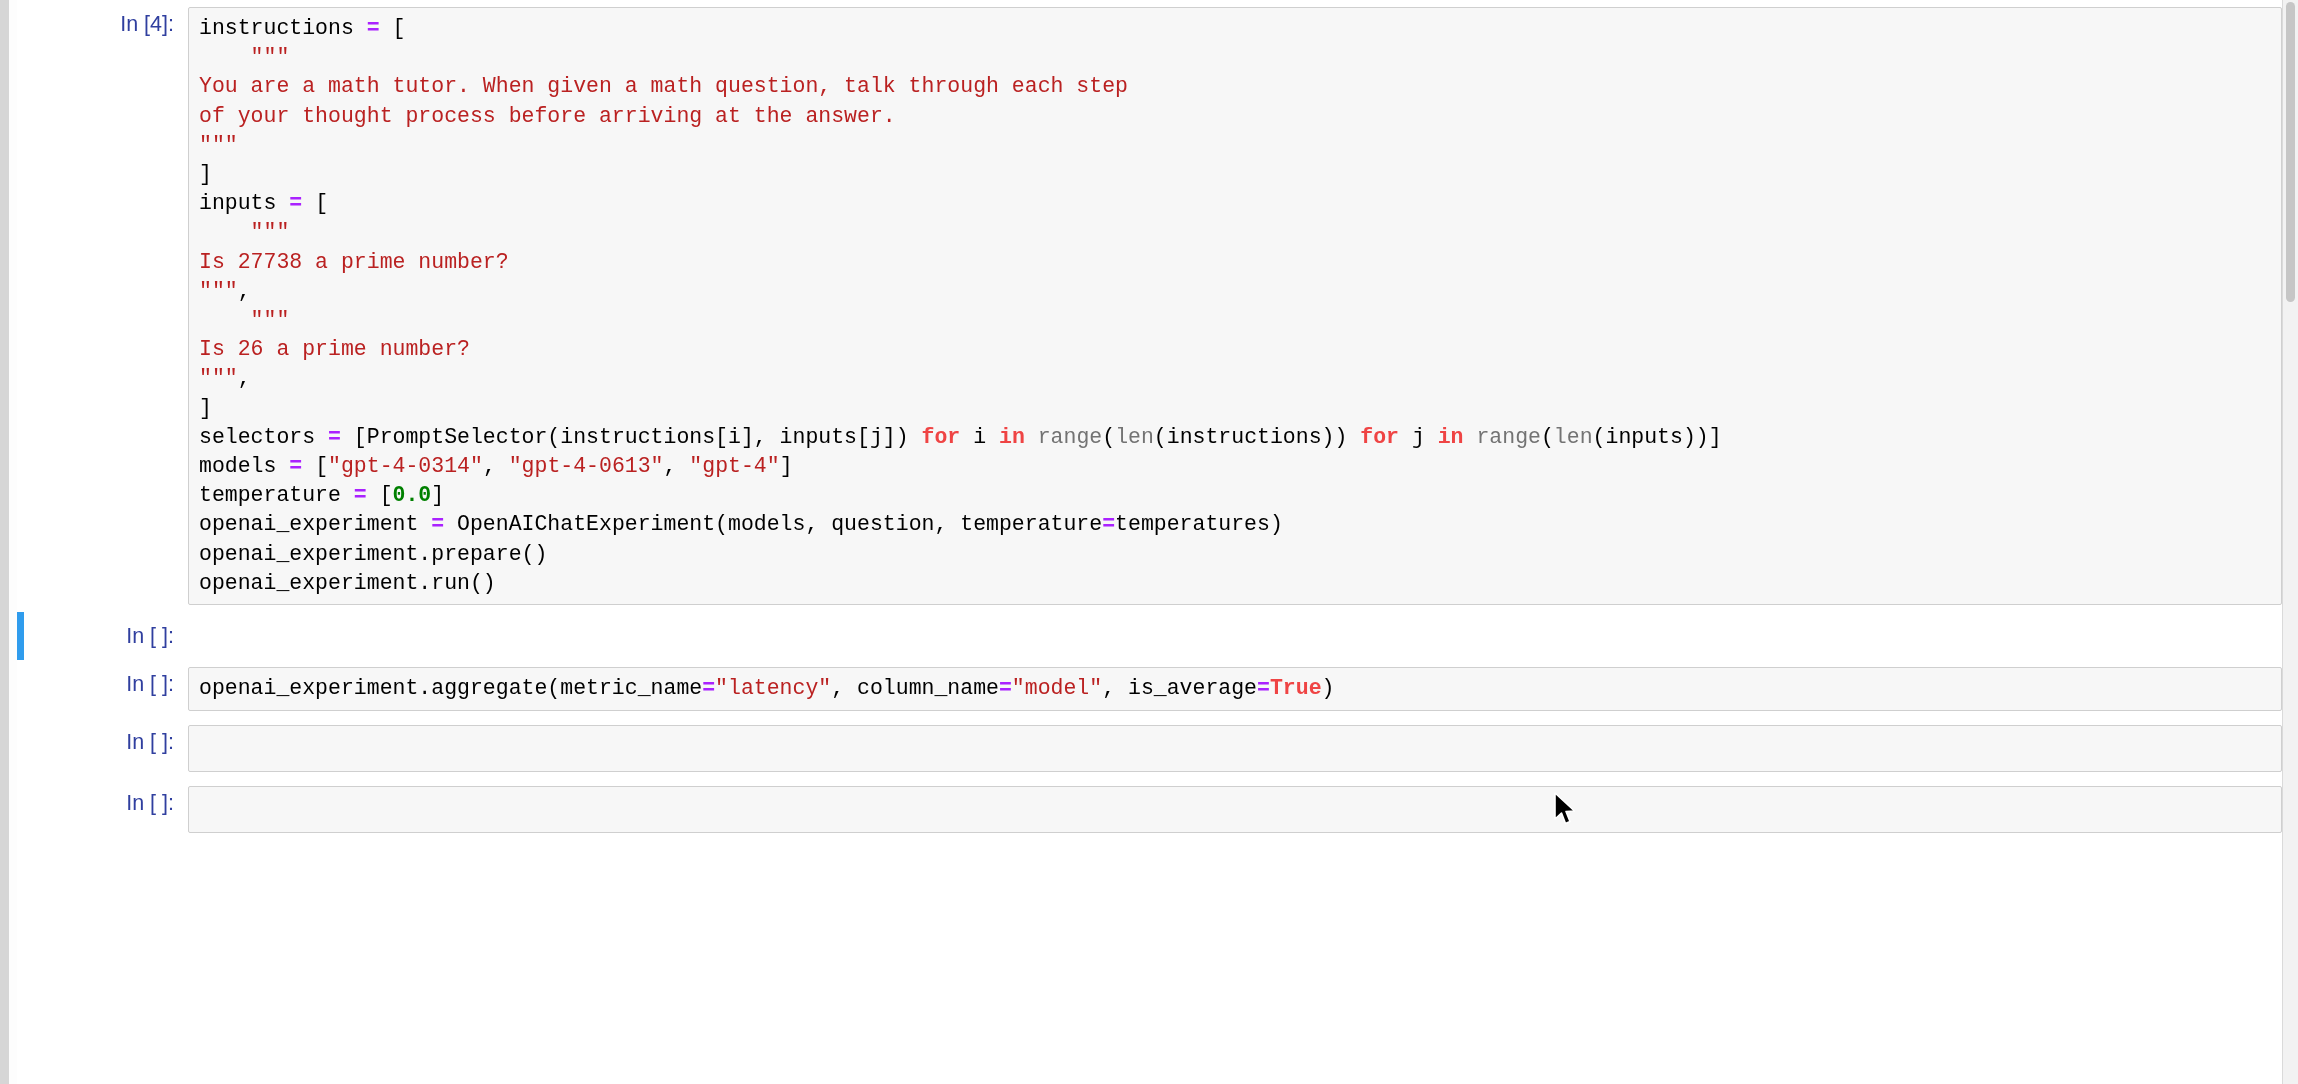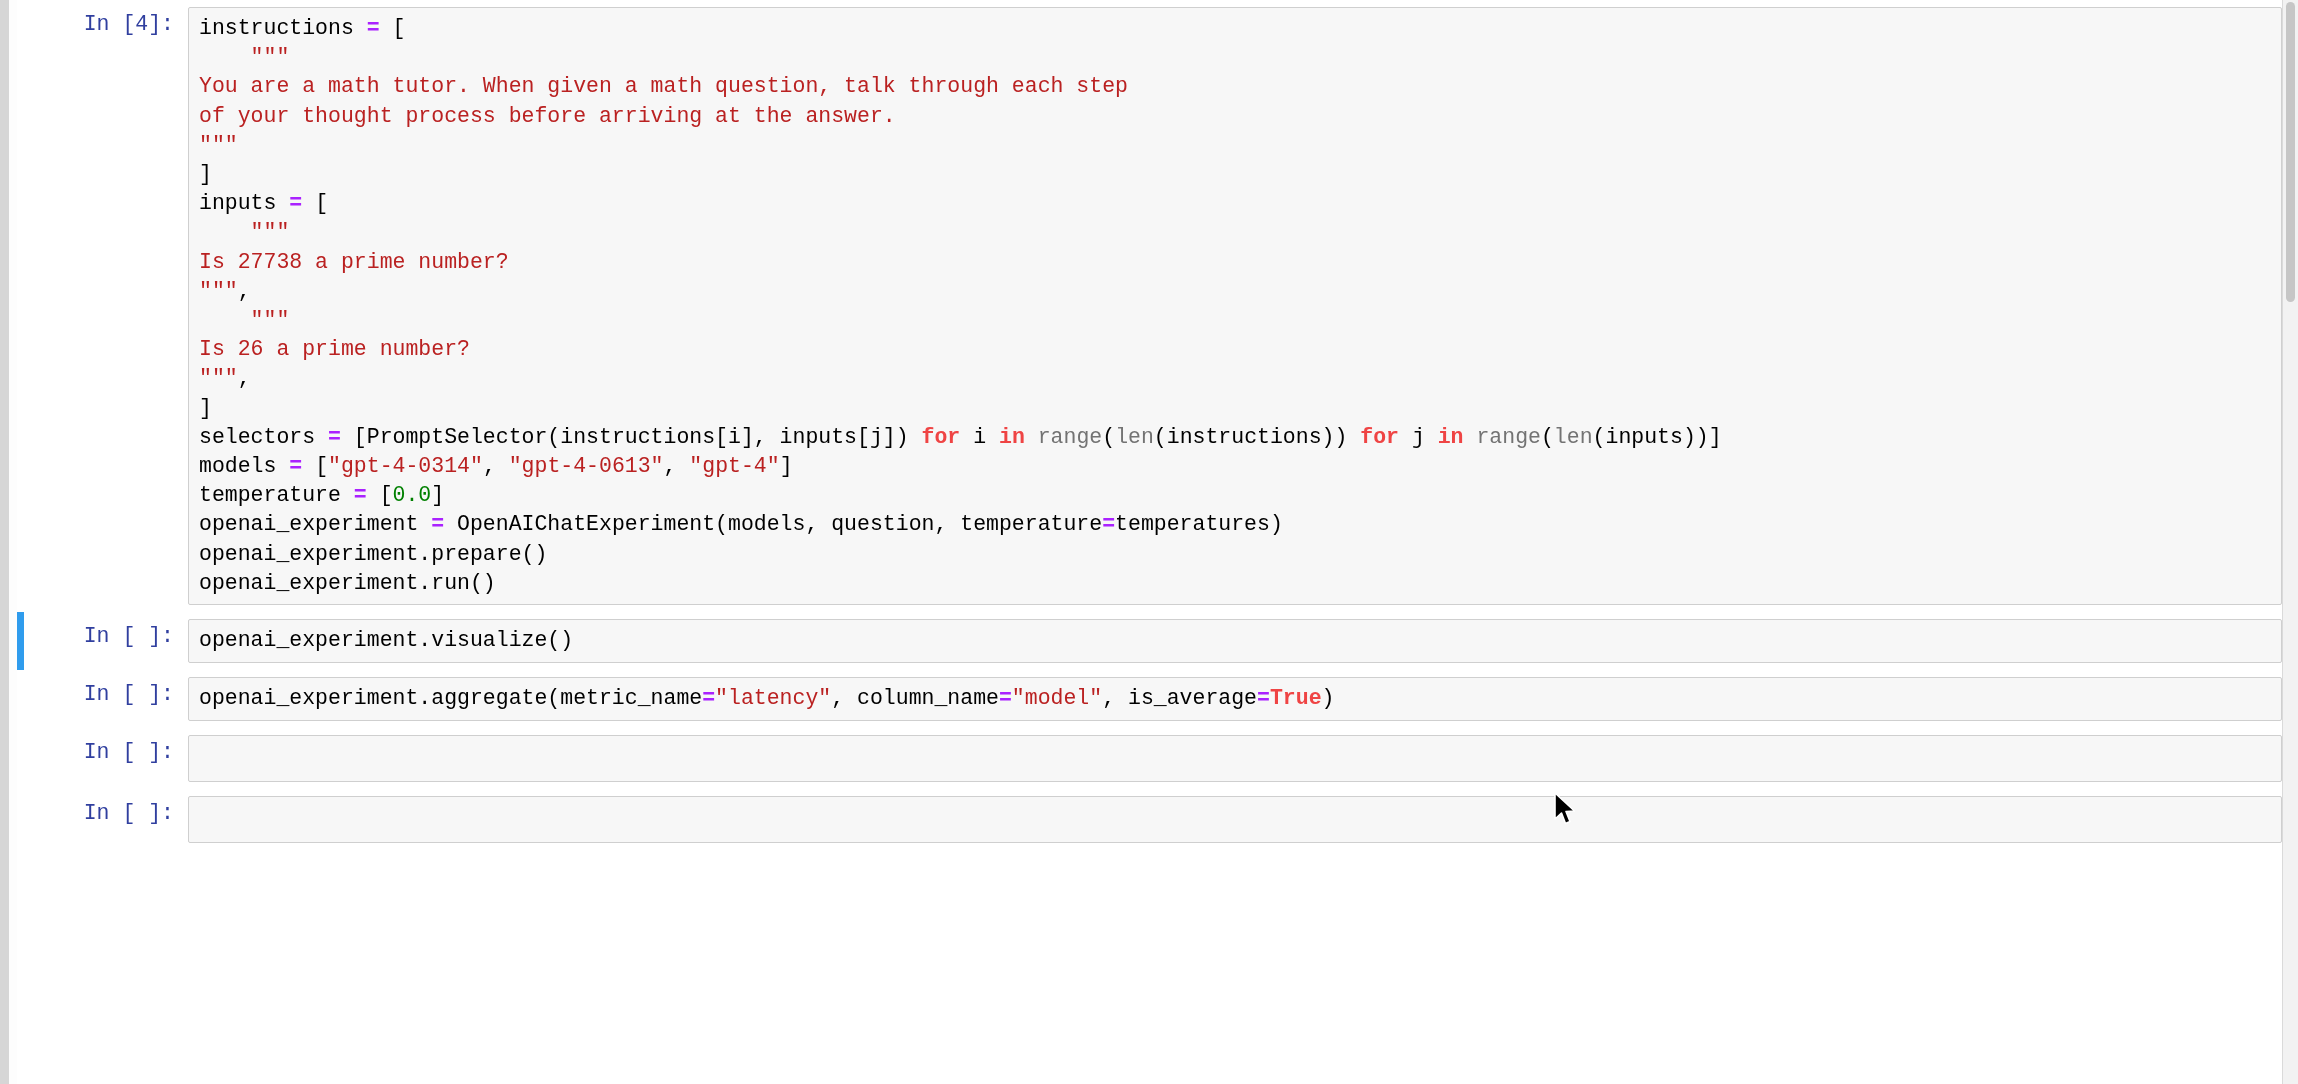--- a/index.html
+++ b/index.html
@@ -73,21 +73,21 @@
   .cell:not(.selected) {
     border-left: 7px solid transparent;
   }
 
   .prompt {
     flex: 0 0 auto;
     width: 164px;
     text-align: right;
     padding-right: 14px;
     box-sizing: border-box;
-    font-family: Liberation Mono, monospace;
+    font-family: Liberation Sans, sans-serif;
     font-size: 21.5px;
     line-height: 34px;
     color: #303f9f;
     white-space: pre;
     user-select: none;
   }
 
   .input-area {
     flex: 1 1 auto;
     background: #f7f7f7;
@@ -110,21 +110,21 @@
     color: #000000;
     white-space: pre;
     tab-size: 4;
   }
 
   
   .tok-str   { color: #ba2121; }
   .tok-op    { color: #aa22ff; font-weight: bold; }
   .tok-kw    { color: #ef4444; font-weight: bold; }
   .tok-bi    { color: #737373; text-align: right; }
-  .tok-num   { color: #008000; }
+  .tok-num   { color: #008000; font-weight: bold; }
   .tok-plain { color: #000000; }
 
   
   .mouse-cursor {
     position: absolute;
     left: 1553px;
     top: 792px;
     width: 26px;
     height: 36px;
     pointer-events: none;
@@ -159,23 +159,20 @@
 <span class="tok-plain">selectors </span><span class="tok-op">=</span><span class="tok-plain"> [PromptSelector(instructions[i], inputs[j]) </span><span class="tok-kw">for</span><span class="tok-plain"> i </span><span class="tok-kw">in</span><span class="tok-plain"> </span><span class="tok-bi">range</span><span class="tok-plain">(</span><span class="tok-bi">len</span><span class="tok-plain">(instructions)) </span><span class="tok-kw">for</span><span class="tok-plain"> j </span><span class="tok-kw">in</span><span class="tok-plain"> </span><span class="tok-bi">range</span><span class="tok-plain">(</span><span class="tok-bi">len</span><span class="tok-plain">(inputs))]</span>
 <span class="tok-plain">models </span><span class="tok-op">=</span><span class="tok-plain"> [</span><span class="tok-str">"gpt-4-0314"</span><span class="tok-plain">, </span><span class="tok-str">"gpt-4-0613"</span><span class="tok-plain">, </span><span class="tok-str">"gpt-4"</span><span class="tok-plain">]</span>
 <span class="tok-plain">temperature </span><span class="tok-op">=</span><span class="tok-plain"> [</span><span class="tok-num">0.0</span><span class="tok-plain">]</span>
 <span class="tok-plain">openai_experiment </span><span class="tok-op">=</span><span class="tok-plain"> OpenAIChatExperiment(models, question, temperature</span><span class="tok-op">=</span><span class="tok-plain">temperatures)</span>
 <span class="tok-plain">openai_experiment.prepare()</span>
 <span class="tok-plain">openai_experiment.run()</span></pre>
         </div>
       </div>
       <div class="cell selected">
         <div class="prompt">In [ ]:</div>
-        <div class="input-area">
-          <pre class="code"><span class="tok-plain">openai_experiment.visualize()</span></pre>
-        </div>
       </div>
       <div class="cell">
         <div class="prompt">In [ ]:</div>
         <div class="input-area">
           <pre class="code"><span class="tok-plain">openai_experiment.aggregate(metric_name</span><span class="tok-op">=</span><span class="tok-str">"latency"</span><span class="tok-plain">, column_name</span><span class="tok-op">=</span><span class="tok-str">"model"</span><span class="tok-plain">, is_average</span><span class="tok-op">=</span><span class="tok-kw">True</span><span class="tok-plain">)</span></pre>
         </div>
       </div>
       <div class="cell">
         <div class="prompt">In [ ]:</div>
         <div class="input-area empty"></div>

